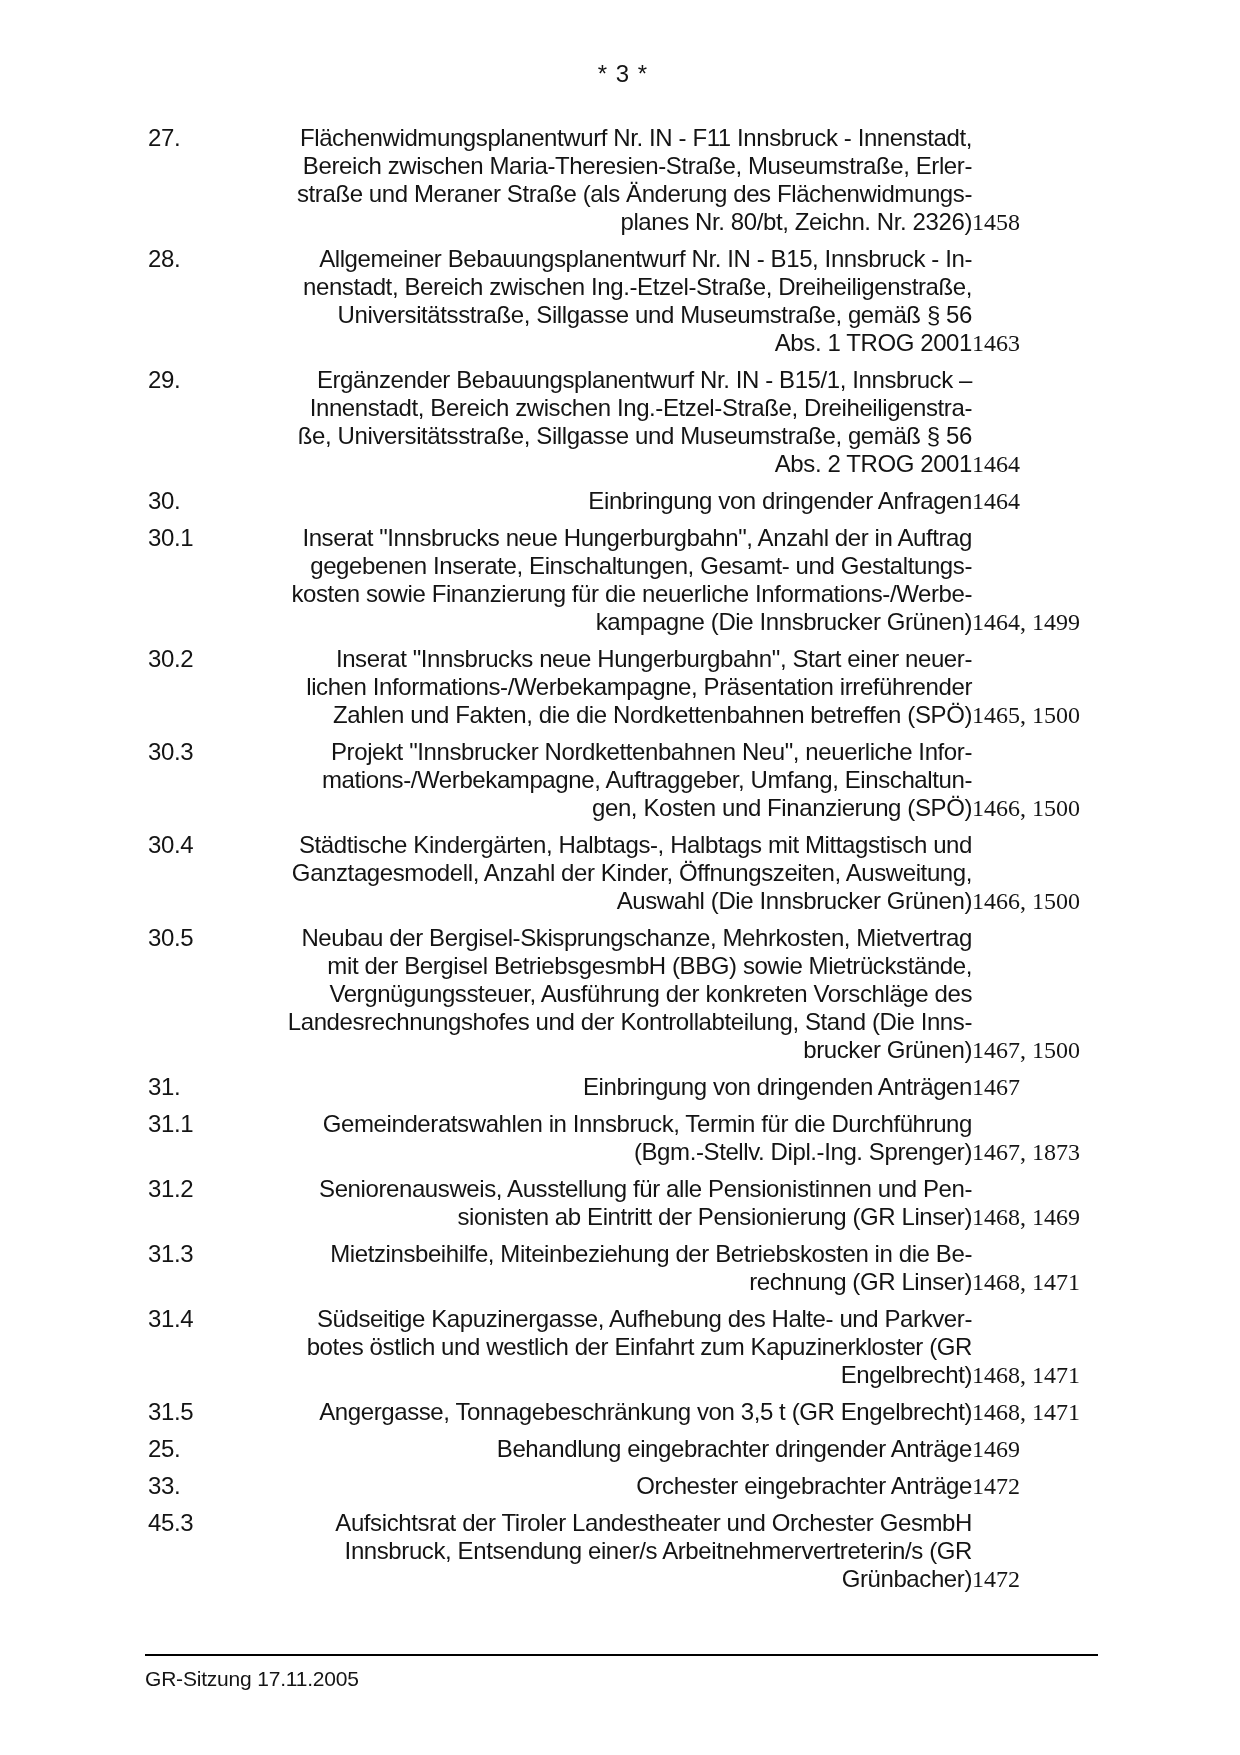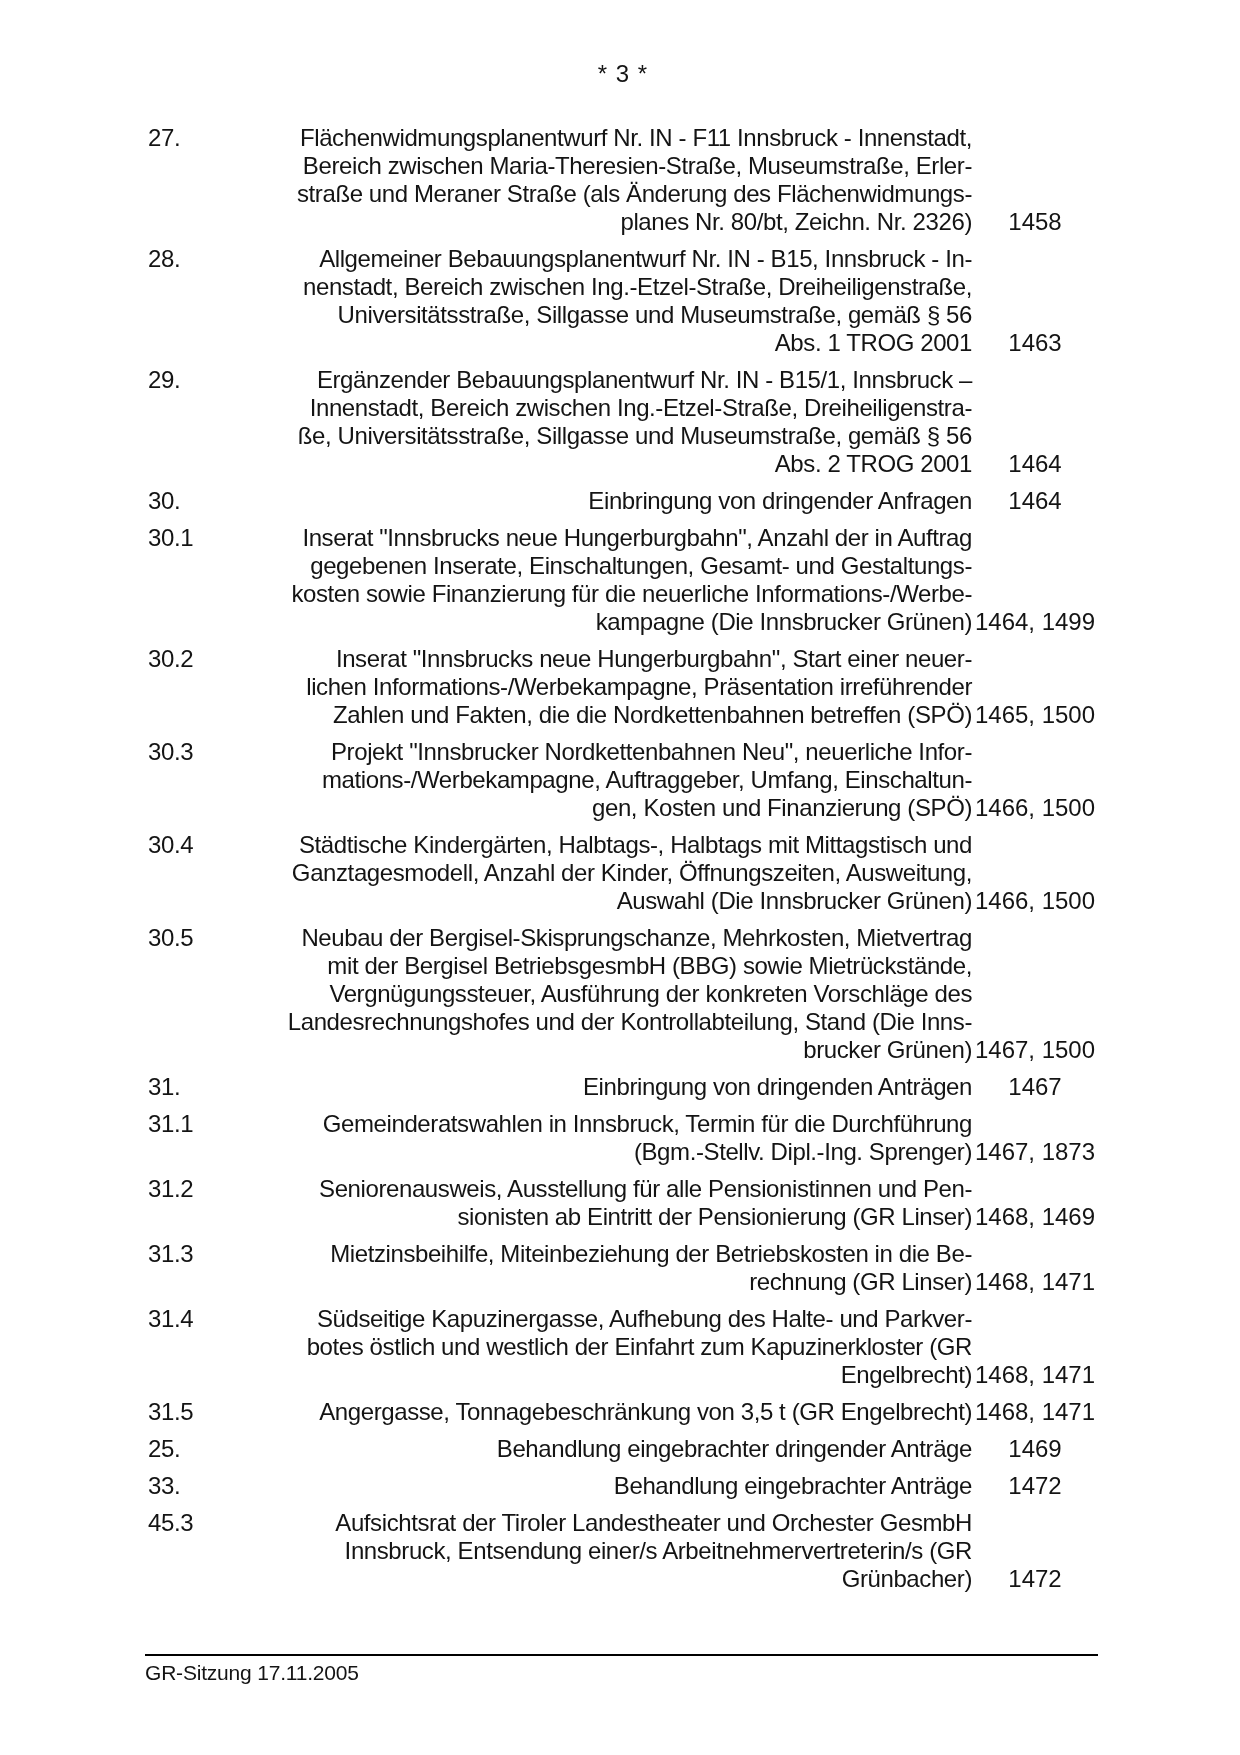--- a/index.html
+++ b/index.html
@@ -41,31 +41,32 @@
   }
   .text {
     flex: none;
     width: 748px;
     white-space: pre-line;
     text-align: right;
   }
   .pages {
     flex: 1 1 auto;
     align-self: flex-end;
-    text-align: center;
+    text-align: left;
     white-space: nowrap;
     letter-spacing: 0;
+    font-family: Liberation Serif, serif;
   }
   .footer {
     position: absolute;
     top: 1654px; left: 145px; width: 953px;
     border-top: 2px solid #000000;
   }
   .footer-text {
-    padding-top: 5px;
+    padding-top: 11px;
     font-size: 21px;
     letter-spacing: -0.2px;
   }
 </style>
 </head>
 <body>
 
 <div class="page">
 
   <div class="page-header">* 3 *</div>
@@ -189,21 +190,21 @@
   </div>
 
   <div class="row">
     <div class="num">25.</div>
     <div class="text">Behandlung eingebrachter dringender Anträge</div>
     <div class="pages">1469</div>
   </div>
 
   <div class="row">
     <div class="num">33.</div>
-    <div class="text">Behandlung eingebrachter Anträge</div>
+    <div class="text">Orchester eingebrachter Anträge</div>
     <div class="pages">1472</div>
   </div>
 
   <div class="row">
     <div class="num">45.3</div>
     <div class="text">Aufsichtsrat der Tiroler Landestheater und Orchester GesmbH
 Innsbruck, Entsendung einer/s Arbeitnehmervertreterin/s (GR
 Grünbacher)</div>
     <div class="pages">1472</div>
   </div>

